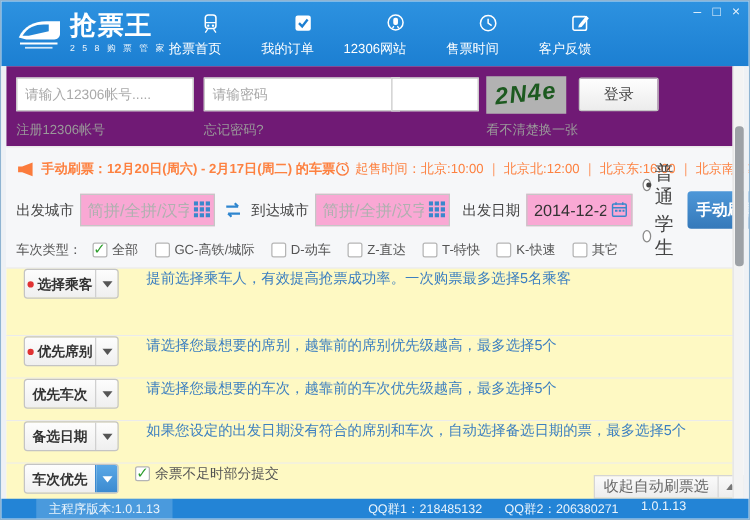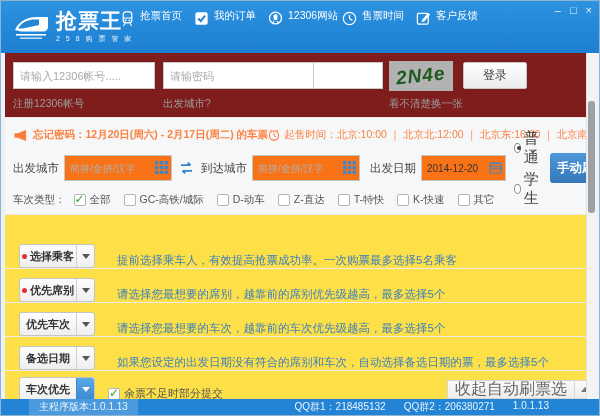--- a/index.html
+++ b/index.html
@@ -8,75 +8,75 @@
   .window{position:relative;width:600px;height:416px;background:#fff;overflow:hidden;border:1px solid #8fb4d2}
   
   .header{position:absolute;top:0;left:0;right:0;height:52px;background:linear-gradient(#2d92e0,#1c7fd2)}
   .winctrl{position:absolute;top:3px;right:7px;display:flex;gap:9px}
   .winctrl span{color:#eaf4fc;font-size:11px;line-height:12px;cursor:default}
   .logo{position:absolute;left:13px;top:9px;display:flex;align-items:center}
   .logo-text{margin-left:6px;color:#fff}
   .logo-title{font-size:21px;font-weight:bold;letter-spacing:1px;line-height:22px}
   .logo-sub{font-size:7px;letter-spacing:2px;opacity:.92;margin-top:2px}
   .nav{position:absolute;left:118px;top:8px;display:flex;gap:16px}
-  .nav-item{width:58px;display:flex;flex-direction:row;align-items:flex-start;gap:4px;cursor:pointer}
+  .nav-item{width:58px;display:flex;flex-direction:column;align-items:flex-end;gap:4px;cursor:pointer}
   .nav-item .ic{height:19px;display:flex;align-items:center}
   .nav-item .lb{color:#fff;font-size:10.5px;white-space:nowrap}
   
-  .login{position:absolute;top:52px;left:4px;right:12px;height:64px;background:#7f1d1d}
+  .login{position:absolute;top:52px;left:4px;right:12px;height:64px;background:#701a75}
   .txt-input{position:absolute;top:9px;height:27px;border:1px solid #c9c9c9;background:#fff;font-size:11px;color:#333;padding:0 6px;outline:none}
   .txt-input::placeholder{color:#a9a9a9}
   .sub-link{position:absolute;top:44px;font-size:10.5px;color:#9a9a9a;cursor:pointer}
   .captcha{position:absolute;left:384px;top:8px;width:64px;height:30px;background:#b2b2b2;display:flex;align-items:center;justify-content:center;cursor:pointer}
   .captcha span{color:#1d5a20;font-size:19px;font-weight:bold;font-style:italic;transform:rotate(-6deg);letter-spacing:1px}
   .login-btn{position:absolute;left:458px;top:9px;width:64px;height:27px;background:linear-gradient(#fefefe,#ececec);border:1px solid #c4c4c4;border-radius:2px;font-size:12px;color:#444;display:flex;align-items:center;justify-content:center;cursor:pointer}
   
   .panel{position:absolute;top:116px;left:4px;right:12px;height:98px;background:#f6f7f9;border-top:1px solid #e7e7e7;border-bottom:1px solid #e7e7e7}
   .notice{position:absolute;top:6px;left:8px;right:4px;height:22px;display:flex;align-items:center;font-size:10.5px;color:#fd8140;white-space:nowrap}
   .notice .bookable{margin-left:5px;font-weight:bold}
   .notice .saleblock{margin-left:auto;display:flex;align-items:center}
   .notice .saleblock .stimes{margin-left:4px}
   .srow{position:absolute;top:34px;left:8px;right:2px;height:32px;display:flex;align-items:center}
   .flabel{font-size:11.5px;color:#444;white-space:nowrap}
   .input-wrap{position:relative;margin-left:5px}
-  .input-wrap input{width:108px;height:26px;border:1px solid #c6c6c6;font-size:10px;color:#333;padding:0 20px 0 5px;outline:none;background:#f97316}
+  .input-wrap input{width:108px;height:26px;border:1px solid #c6c6c6;font-size:13px;color:#333;padding:0 20px 0 5px;outline:none;background:#f9a8d4}
   .input-wrap input::placeholder{color:#b0b0b0}
   .input-wrap .right-ic{position:absolute;right:4px;top:6px;cursor:pointer}
   .swap{margin:0 6px;cursor:pointer;display:flex;align-items:center}
   .date-wrap input{width:85px}
   .ttype{margin-left:8px;display:flex;flex-direction:column;gap:3px}
   .radio-item{display:flex;align-items:center;gap:3px;font-size:15px;color:#444;cursor:pointer}
   .radio{width:10px;height:10px;border:1px solid #8a8a8a;border-radius:50%;background:#fff;position:relative}
   .radio.on::after{content:"";position:absolute;left:2px;top:2px;width:4px;height:4px;border-radius:50%;background:#444}
   .brush-btns{margin-left:8px;position:relative;display:flex}
   .btn-manual{width:64px;height:30px;background:linear-gradient(#4d97d8,#3579ba);color:#fff;font-size:12.5px;font-weight:bold;display:flex;align-items:center;justify-content:center;border-radius:3px 0 0 3px;cursor:pointer}
   .ttrow{position:absolute;top:72px;left:8px;right:4px;height:20px;display:flex;align-items:center;font-size:10.5px;color:#555}
   .ttrow .cbs{display:flex;align-items:center;gap:13px;margin-left:8px}
   .cb-item{display:flex;align-items:center;gap:4px;cursor:pointer;white-space:nowrap}
   .cb{width:12px;height:12px;border:1px solid #b5b5b5;background:#fff;border-radius:2px;position:relative}
   .cb.on::after{content:"✓";position:absolute;left:0px;top:-3px;color:#2e9e2e;font-size:12px;font-weight:bold}
   
-  .orow{position:absolute;left:4px;right:12px;display:flex;align-items:flex-end;border-bottom:1px solid #ebebeb;background:#fde047}
+  .orow{position:absolute;left:4px;right:12px;display:flex;align-items:flex-start;border-bottom:1px solid #ebebeb;background:#fef9c3}
   .orow1{top:214px;height:54px}
   .orow2{top:268px;height:34px}
   .orow3{top:302px;height:34px}
   .orow4{top:336px;height:34px}
   .orow5{top:370px;height:30px;border-bottom:none}
   .drop-btn{margin-left:14px;width:76px;height:24px;display:flex;align-items:stretch;border:1px solid #c4c4c4;border-radius:3px;background:linear-gradient(#fdfdfd,#efefef);cursor:pointer;flex-shrink:0}
   .drop-btn .db-label{flex:1;display:flex;align-items:center;justify-content:center;gap:3px;font-size:11px;font-weight:bold;color:#333;white-space:nowrap}
   .req-dot{width:5px;height:5px;border-radius:50%;background:#e03232;display:inline-block}
   .drop-btn .db-arrow{width:18px;border-left:1px solid #d0d0d0;display:flex;align-items:center;justify-content:center}
   .tri-down{width:0;height:0;border-left:4px solid transparent;border-right:4px solid transparent;border-top:5px solid #555}
   .tri-up{width:0;height:0;border-left:4px solid transparent;border-right:4px solid transparent;border-bottom:5px solid #777}
   .orow .desc{margin-left:22px;font-size:11.5px;color:#3c7fc0;white-space:nowrap}
   .sel .db-arrow{background:linear-gradient(#5aa8e6,#3b8ad0);border-left:1px solid #3b8ad0;border-radius:0 2px 2px 0}
   .sel .db-arrow .tri-down{border-top-color:#fff}
   .orow5 .cb-item{margin-left:13px;font-size:11px;color:#555}
   .collapse-bar{position:absolute;right:4px;top:379px;height:19px;display:flex;align-items:center;background:linear-gradient(#fafafa,#ededed);border:1px solid #d5d5d5;cursor:pointer}
-  .collapse-bar .cl-text{font-size:16px;color:#666;padding:0 7px;white-space:nowrap}
+  .collapse-bar .cl-text{font-size:12px;color:#666;padding:0 7px;white-space:nowrap}
   .collapse-bar .cl-arrow{width:20px;align-self:stretch;border-left:1px solid #d5d5d5;display:flex;align-items:center;justify-content:center}
   
   .side-strip{position:absolute;top:52px;bottom:16px;width:4px;background:#eef1f5}
   .side-strip.left{left:0}
   .side-strip.right{right:0}
   .scrollbar{position:absolute;top:52px;bottom:16px;right:4px;width:9px;background:#f3f3f3;border-left:1px solid #e3e3e3}
   .scroll-thumb{position:absolute;top:48px;left:1px;width:7px;height:112px;background:#9da1a6;border-radius:3px;cursor:pointer}
   
   .statusbar{position:absolute;left:0;right:0;bottom:0;height:16px;background:#2384d6;display:flex;align-items:center;color:#eaf4fc;font-size:10px}
   .sb-time{margin-left:5px;white-space:nowrap}
@@ -162,41 +162,41 @@
         <span class="lb">客户反馈</span>
       </div>
     </div>
   </div>
 
   <div class="login">
     <input class="txt-input" style="left: 8px; width: 142px;" placeholder="请输入12306帐号.....">
     <span class="sub-link" style="left:8px">注册12306帐号</span>
 
     <input class="txt-input" style="left: 158px; width: 157px;" type="password" placeholder="请输密码">
-    <span class="sub-link" style="left:158px">出发城市?</span>
+    <span class="sub-link" style="left:158px">忘记密码?</span>
 
     <input class="txt-input" style="left: 308px; width: 70px;">
 
     <div class="captcha">
       <span>2N4e</span>
     </div>
     <span class="sub-link" style="left:384px">看不清楚换一张</span>
 
     <div class="login-btn">登录</div>
   </div>
 
   <div class="panel">
 
     <div class="notice">
       <span>
         <svg width="15" height="13" viewBox="0 0 16 14">
             <path d="M14 1 L5 4.5 H1.5 V9.5 H5 L14 13 Z" fill="#fb7b3c"></path>
           </svg>
       </span>
-      <span class="bookable">忘记密码：12月20日(周六) - 2月17日(周二) 的车票</span>
+      <span class="bookable">手动刷票：12月20日(周六) - 2月17日(周二) 的车票</span>
       <span class="saleblock">
         <span>
           <svg width="12" height="12" viewBox="0 0 12 12">
               <circle cx="6" cy="6.5" r="4.6" fill="none" stroke="#fb7b3c" stroke-width="1.1"></circle>
               <path d="M6 3.8 V6.5 L8 7.8" stroke="#fb7b3c" stroke-width="1" fill="none"></path>
               <path d="M2 2 L3.5 1 M10 2 L8.5 1" stroke="#fb7b3c" stroke-width="1"></path>
             </svg>
         </span>
         <span class="stimes">起售时间：</span>
           <span>北京:10:00 ｜ 北京北:12:00 ｜ 北京东:16:00 ｜ 北京南:12:30 ｜ 北京西:08:00</span>

